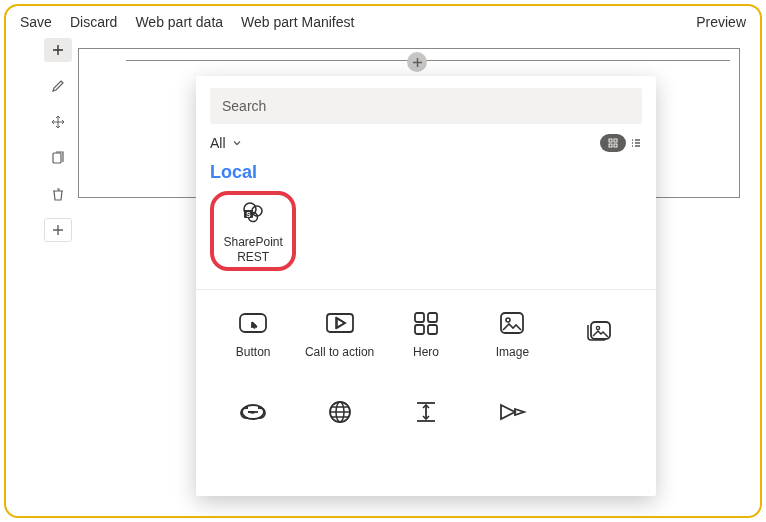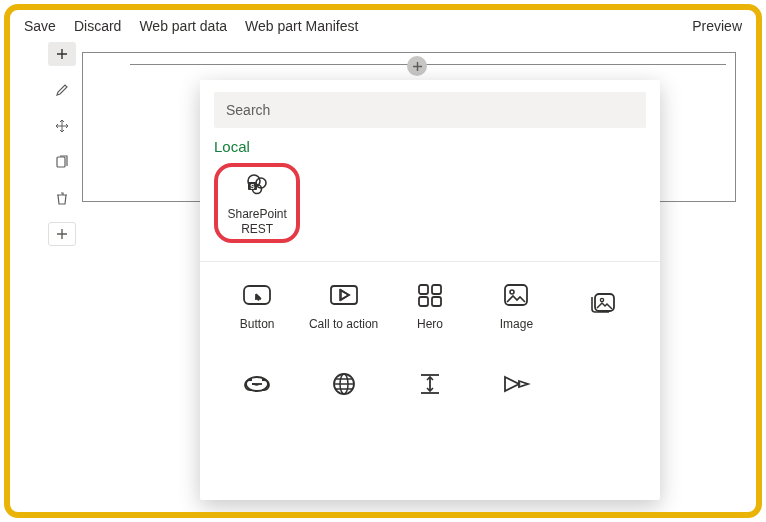--- a/index.html
+++ b/index.html
@@ -7,21 +7,21 @@
       font-family: 'Segoe UI', -apple-system, BlinkMacSystemFont, sans-serif;
       background: #fff;
       width: 766px;
       height: 522px;
       overflow: hidden;
       position: relative;
     }
     .outer-border {
       position: absolute;
       inset: 4px;
-      border: 6px solid #eab308;
+      border: 2px solid #eab308;
       border-radius: 14px;
       overflow: hidden;
     }
     .toolbar {
       display: flex;
       align-items: center;
       justify-content: space-between;
       padding: 8px 14px;
       font-size: 14px;
       color: #323130;
@@ -135,23 +135,23 @@
       border-radius: 10px;
       width: 26px;
       height: 18px;
       display: flex;
       align-items: center;
       justify-content: center;
       color: #fff;
       margin-right: 4px;
     }
     .cat-heading {
-      font-size: 15px;
-      font-weight: 400;
-      color: #15803d;
+      font-size: 18px;
+      font-weight: 700;
+      color: #3b82f6;
       margin: 10px 0 8px 0;
     }
     .wp-grid {
       display: grid;
       grid-template-columns: repeat(5, 1fr);
       gap: 4px 0;
       padding-bottom: 12px;
     }
     .wp-item {
       display: flex;
@@ -241,20 +241,41 @@
 
   <div class="add-circle">
     <svg width="11" height="11" viewBox="0 0 12 12">
           <path d="M6 1v10M1 6h10" stroke="#605e5c" stroke-width="1.6"></path>
         </svg>
   </div>
 
   <div class="picker">
     <div class="search-box">Search</div>
 
+    <div class="picker-filter-row">
+      <div class="filter-dd">
+        <span>All</span>
+        <svg width="10" height="10" viewBox="0 0 10 10">
+              <path d="M2 3.5l3 3 3-3" stroke="#605e5c" stroke-width="1.3" fill="none"></path>
+            </svg>
+      </div>
+      <div class="view-toggle">
+        <div class="view-pill">
+          <svg width="10" height="10" viewBox="0 0 10 10">
+                <rect x="1" y="1" width="3" height="3" fill="none" stroke="#fff" stroke-width="0.9"></rect>
+                <rect x="6" y="1" width="3" height="3" fill="none" stroke="#fff" stroke-width="0.9"></rect>
+                <rect x="1" y="6" width="3" height="3" fill="none" stroke="#fff" stroke-width="0.9"></rect>
+                <rect x="6" y="6" width="3" height="3" fill="none" stroke="#fff" stroke-width="0.9"></rect>
+              </svg>
+        </div>
+        <svg width="12" height="12" viewBox="0 0 12 12">
+              <path d="M2 3h1M5 3h5M2 6h1M5 6h5M2 9h1M5 9h5" stroke="#605e5c" stroke-width="1.3"></path>
+            </svg>
+      </div>
+    </div>
 
     <div class="cat-heading">Local</div>
     <div class="wp-grid">
       <div class="wp-item highlight-box">
         <div class="wp-icon">
           <svg width="28" height="28" viewBox="0 0 28 28">
                 <circle cx="11" cy="10" r="6" fill="none" stroke="#323130" stroke-width="1.6"></circle>
                 <circle cx="18" cy="12" r="5" fill="none" stroke="#323130" stroke-width="1.6"></circle>
                 <circle cx="14" cy="18" r="4.5" fill="none" stroke="#323130" stroke-width="1.6"></circle>
                 <rect x="5" y="11" width="9" height="8" rx="1" fill="#323130"></rect>

